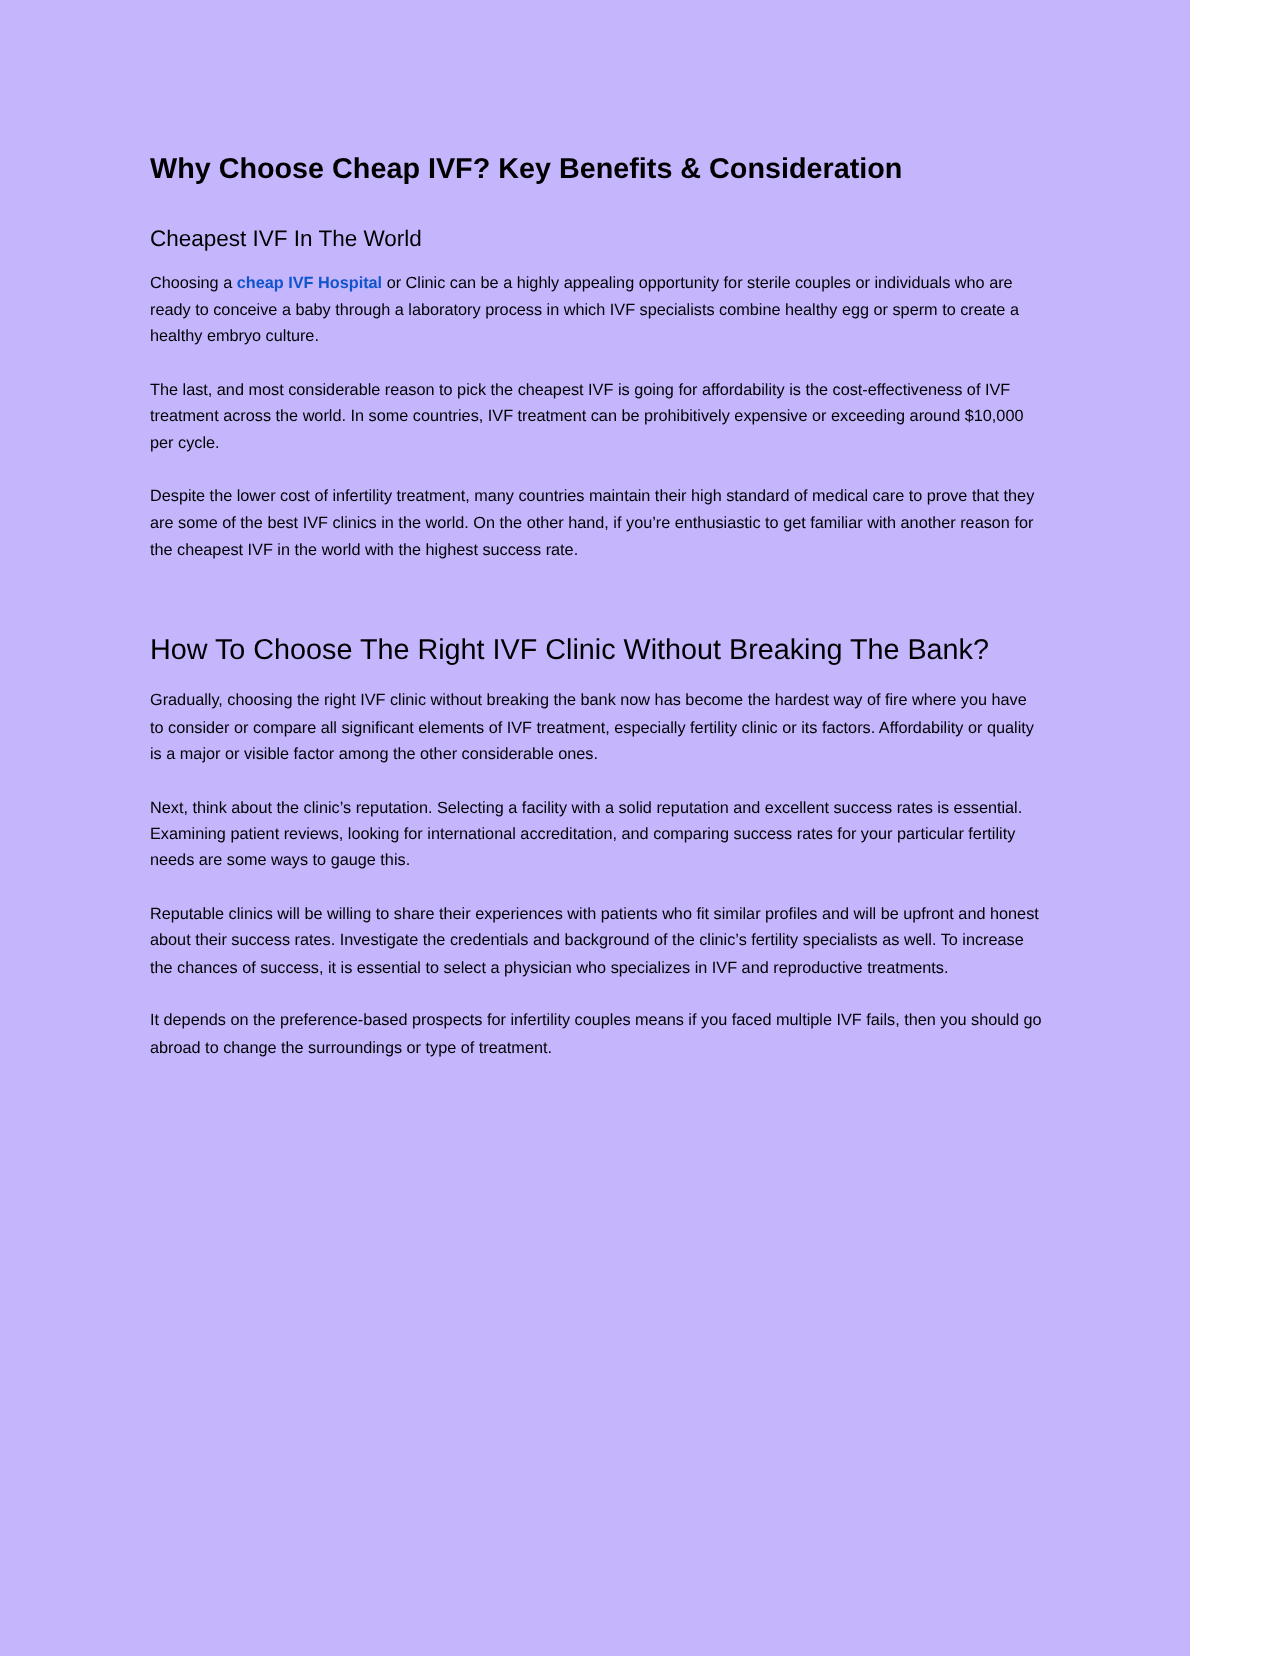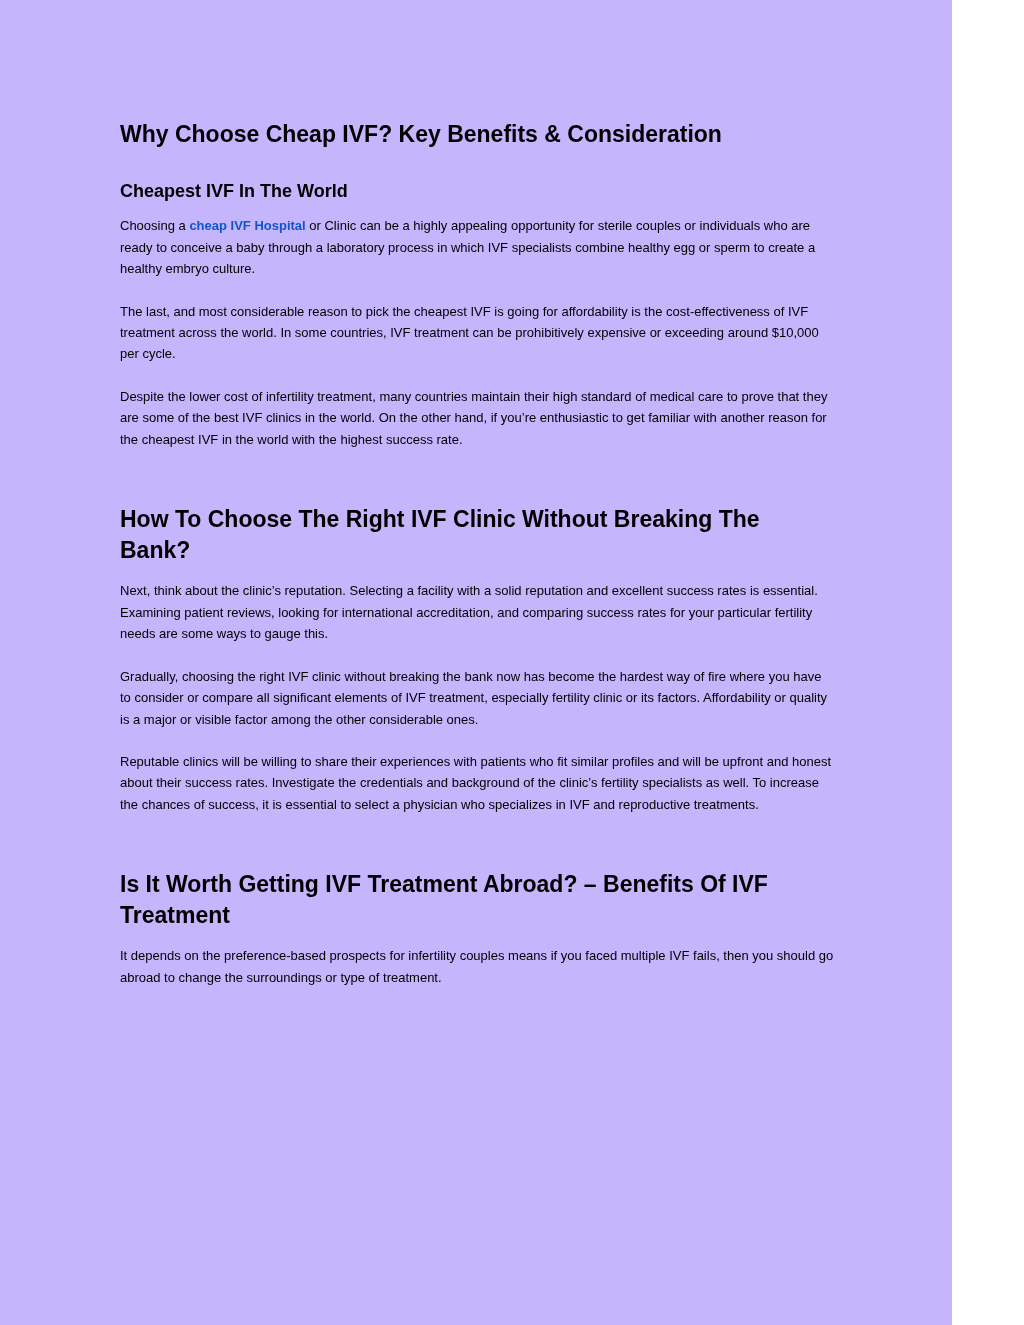--- a/index.html
+++ b/index.html
@@ -26,29 +26,29 @@
   .doc-title {
     font-size: 23px;
     font-weight: bold;
     line-height: 1.3;
     color: #000000;
     margin: 0 0 30px 0;
   }
 
   .section-heading {
     font-size: 23px;
-    font-weight: bold;
+    font-weight: normal;
     line-height: 1.35;
     color: #000000;
     margin: 54px 0 14px 0;
   }
 
   .sub-heading {
     font-size: 18px;
-    font-weight: bold;
+    font-weight: normal;
     line-height: 1.3;
     color: #000000;
     margin: 0 0 12px 0;
   }
 
   p.body-text {
     font-size: 13px;
     line-height: 1.65;
     color: #000000;
     margin: 0 0 21px 0;
@@ -75,26 +75,25 @@
 
     <p class="body-text">The last, and most considerable reason to pick the cheapest IVF is going for affordability is the cost-effectiveness of IVF treatment across the world. In some countries, IVF treatment can be prohibitively expensive or exceeding around $10,000 per cycle.</p>
 
     <p class="body-text">Despite the lower cost of infertility treatment, many countries maintain their high standard of medical care to prove that they are some of the best IVF clinics in the world. On the other hand, if you’re enthusiastic to get familiar with another reason for the cheapest IVF in the world with the highest success rate.</p>
 
   </section>
 
   <section>
     <h2 class="section-heading">How To Choose The Right IVF Clinic Without Breaking The Bank?</h2>
 
+    <p class="body-text">Gradually, choosing the right IVF clinic without breaking the bank now has become the hardest way of fire where you have to consider or compare all significant elements of IVF treatment, especially fertility clinic or its factors. Affordability or quality is a major or visible factor among the other considerable ones.</p>
+
     <p class="body-text">Next, think about the clinic’s reputation. Selecting a facility with a solid reputation and excellent success rates is essential. Examining patient reviews, looking for international accreditation, and comparing success rates for your particular fertility needs are some ways to gauge this.</p>
-
-    <p class="body-text">Gradually, choosing the right IVF clinic without breaking the bank now has become the hardest way of fire where you have to consider or compare all significant elements of IVF treatment, especially fertility clinic or its factors. Affordability or quality is a major or visible factor among the other considerable ones.</p>
 
     <p class="body-text">Reputable clinics will be willing to share their experiences with patients who fit similar profiles and will be upfront and honest about their success rates. Investigate the credentials and background of the clinic’s fertility specialists as well. To increase the chances of success, it is essential to select a physician who specializes in IVF and reproductive treatments.</p>
   </section>
 
   <section>
-    <h2 class="section-heading">Is It Worth Getting IVF Treatment Abroad? – Benefits Of IVF Treatment</h2>
 
     <p class="body-text">It depends on the preference-based prospects for infertility couples means if you faced multiple IVF fails, then you should go abroad to change the surroundings or type of treatment.</p>
   </section>
 
 </div>
 
 </body></html>

